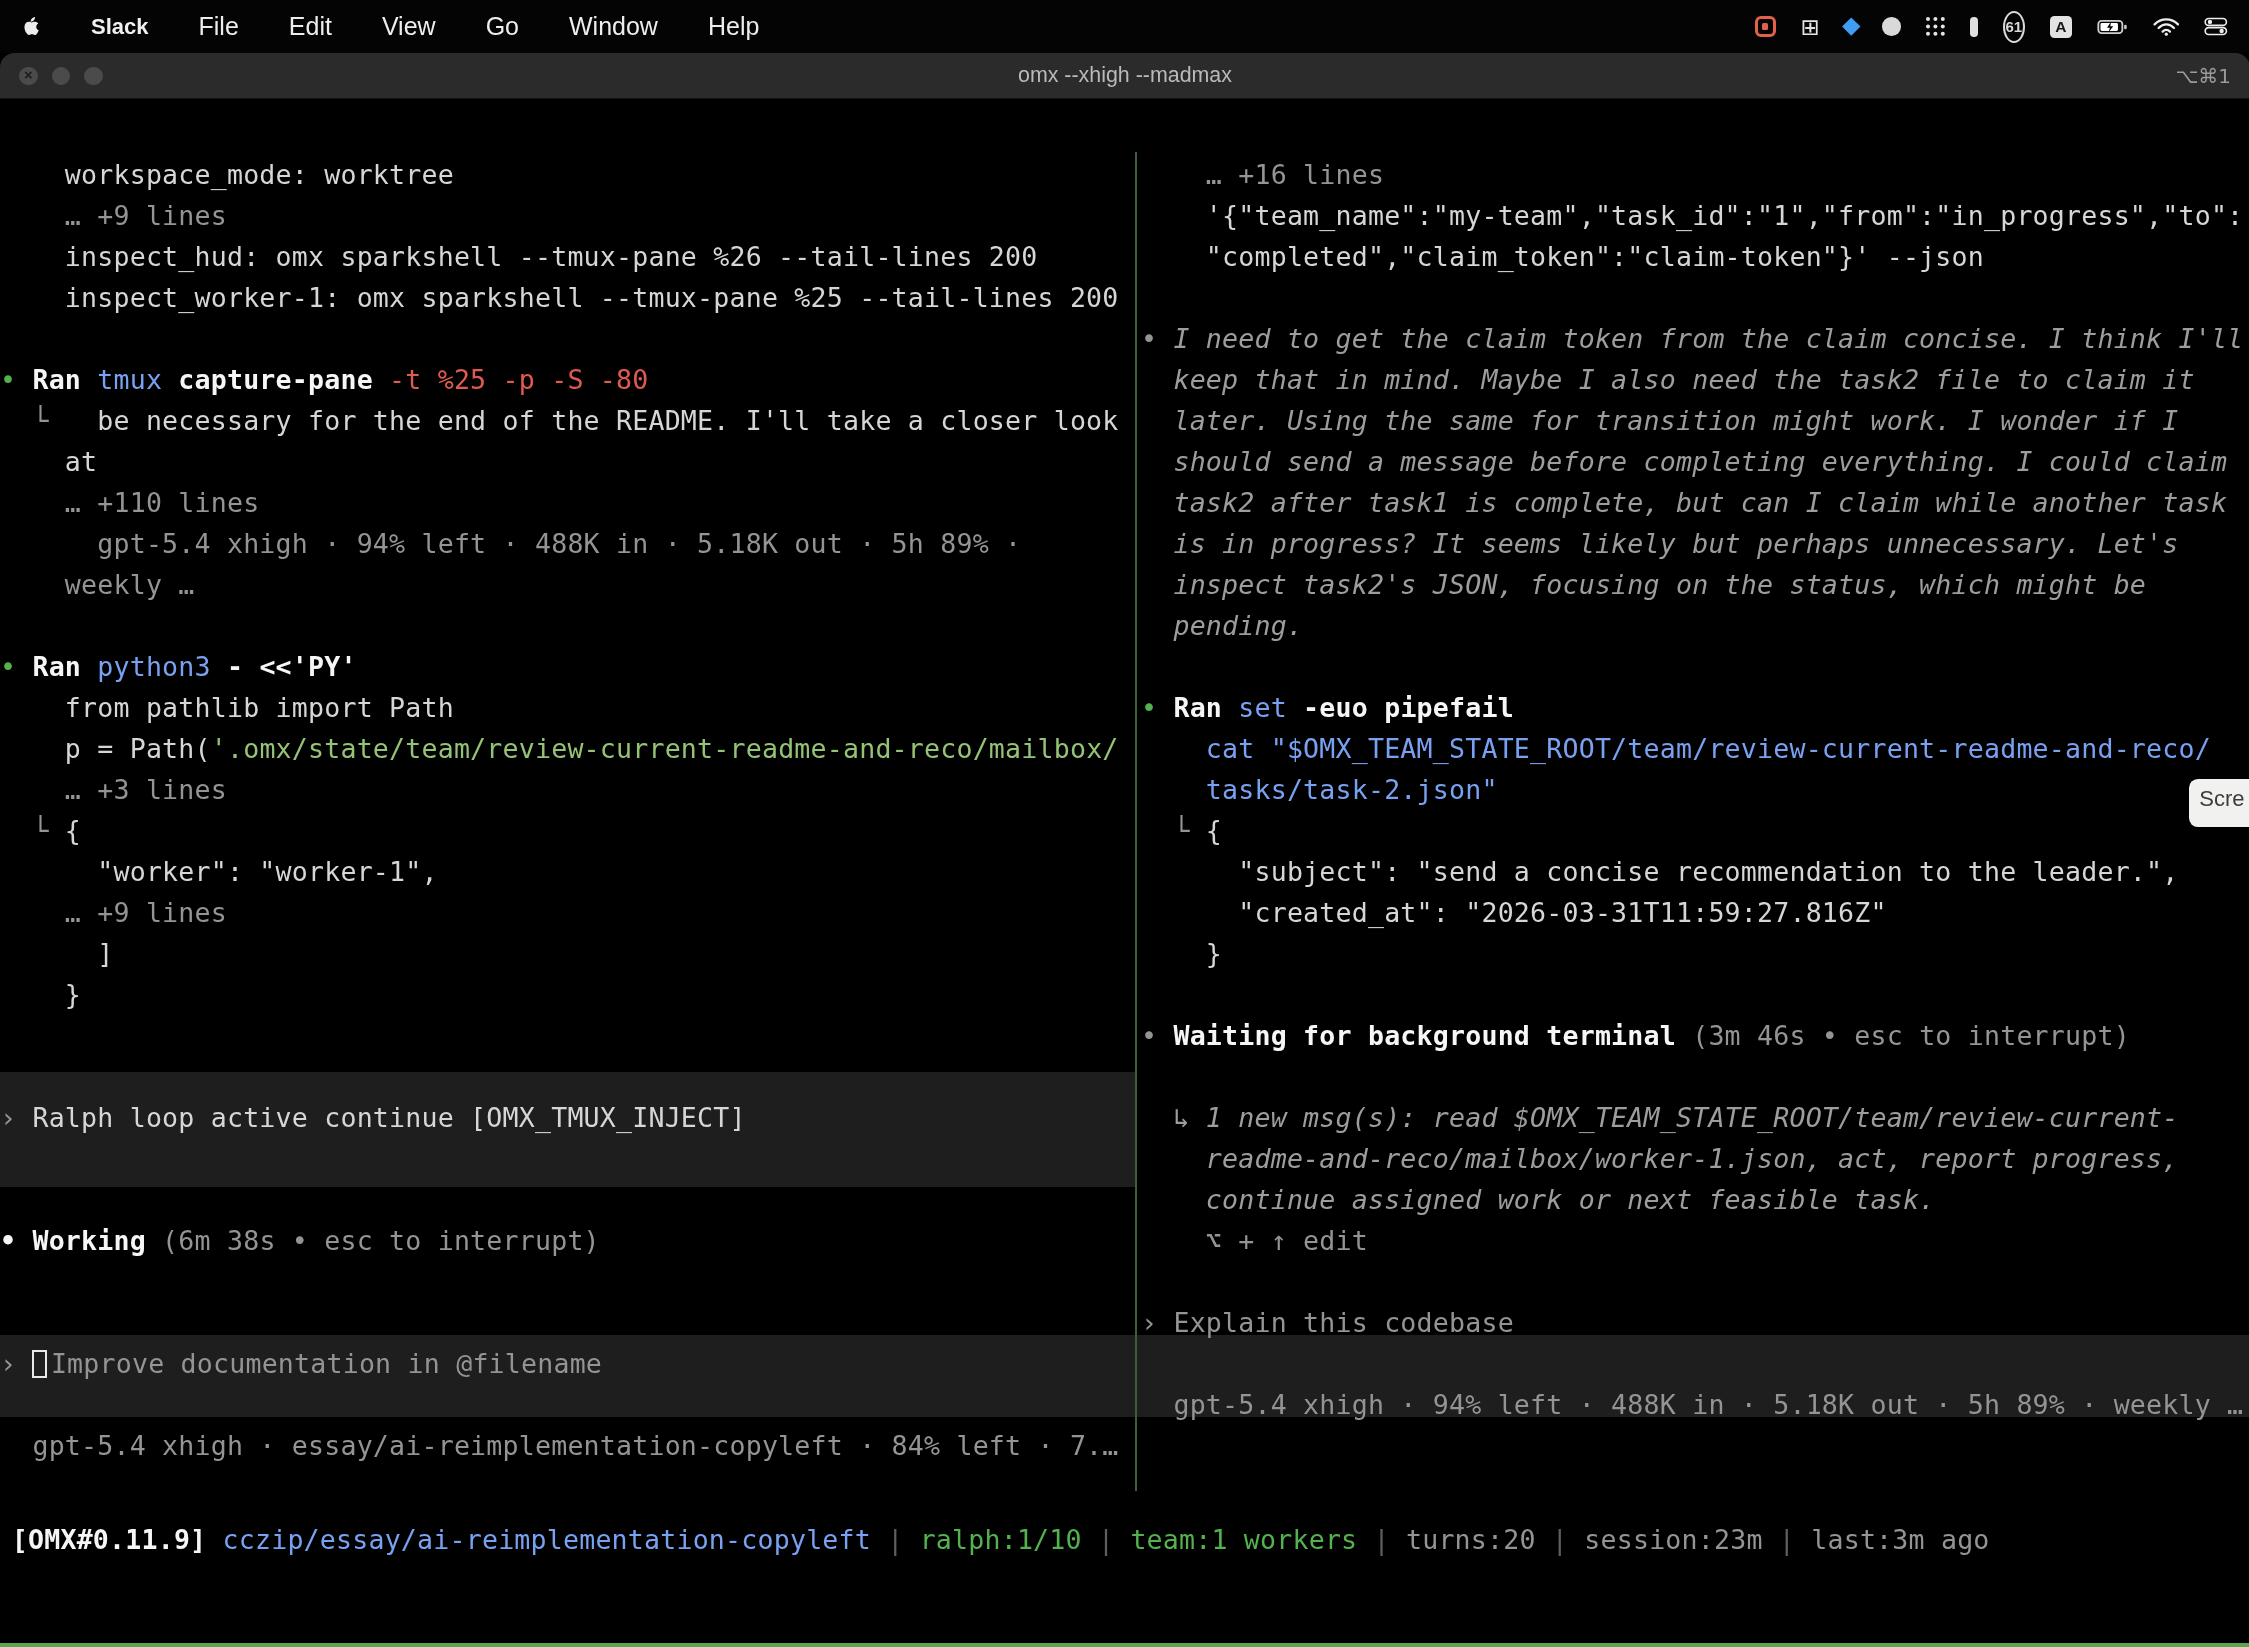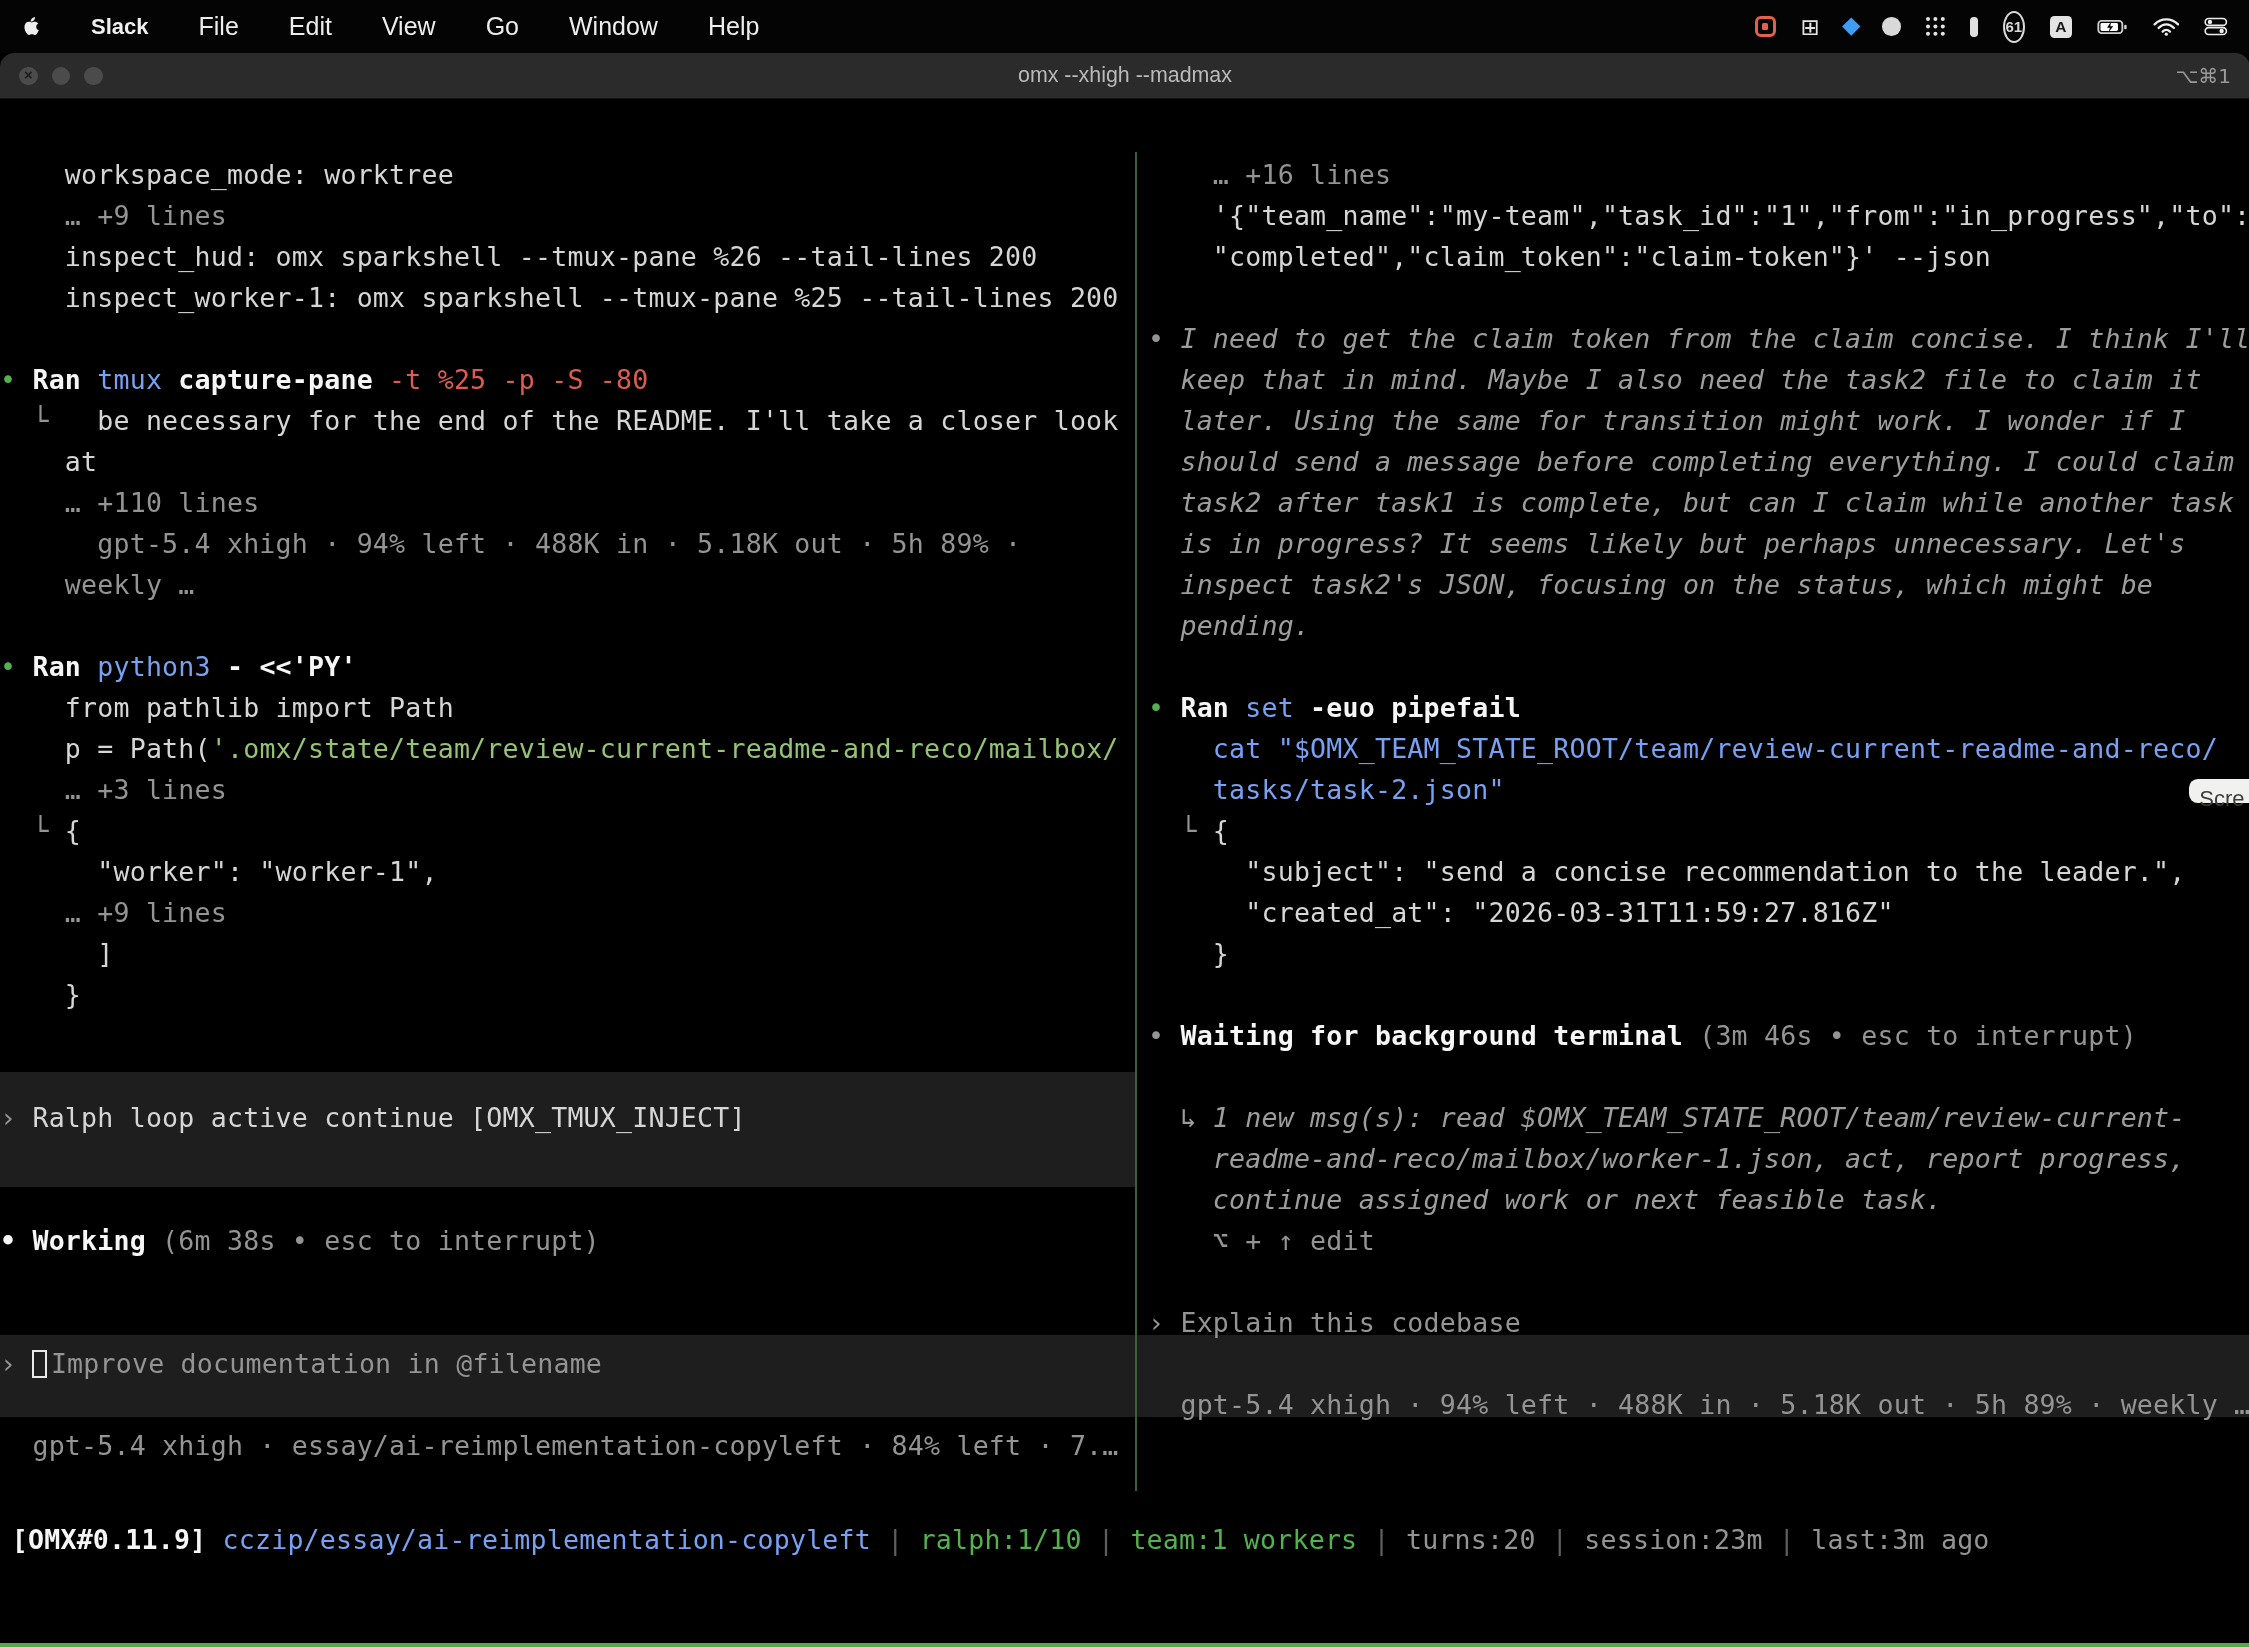--- a/index.html
+++ b/index.html
@@ -43,34 +43,34 @@
   
   .terminal{position:absolute;top:99px;left:0;width:2250px;height:1549px;background:#000;
     font-family:"DejaVu Sans Mono",monospace;font-size:26.6px;letter-spacing:0.2px}
   .band{position:absolute;background:var(--c-band,#1e1e1e);z-index:1}
   .band-ralph{left:0;top:920px;width:1135px;height:115px}
   .band-prompt-left{left:0;top:1183px;width:1135px;height:82px}
   .band-prompt-right{left:1137px;top:1183px;width:1113px;height:82px}
   .divider{position:absolute;left:1135px;top:0;width:2.2px;height:1339px;background:var(--c-divider,#3a5f3a);z-index:1}
   .pane{position:absolute;top:2.2px;height:1340px;overflow:hidden;z-index:2}
   .pane-left{left:0;width:1266px;padding-left:0}
-  .pane-right{left:1137px;width:1113px;padding-left:11px}
+  .pane-right{left:1137px;width:1113px;padding-left:4px}
   .trow{height:41px;line-height:41px;white-space:pre}
   .fg{color:var(--c-fg,#d6d6d6)}
   .dim{color:var(--c-dim,#949494)}
   .dim2{color:#5f5f5f}
   .b{color:var(--c-bold,#f6f6f6);font-weight:700}
   .blue{color:var(--c-blue,#79a1f2)}
   .red{color:var(--c-red,#df5b52)}
   .grn{color:var(--c-green,#53b14e)}
   .str{color:var(--c-string,#95c376)}
   .it{color:var(--c-italic,#9d9d9d);font-style:italic}
   .cursor{display:inline-block;width:14.8px;height:28px;border:2.2px solid #e9e9e9;vertical-align:-5.2px;margin-right:3.7px}
   .omx-status{position:absolute;left:11.8px;top:1367px;height:41px;z-index:2;white-space:pre}
-  .scre{position:absolute;right:0;top:627px;width:61px;height:24px;background:#f1f1ef;color:#3c3c3c;
+  .scre{position:absolute;right:0;top:627px;width:61px;height:48px;background:#f1f1ef;color:#3c3c3c;
     border-radius:8.9px 0 0 8.9px;font-family:"Liberation Sans",sans-serif;font-size:22px;line-height:40px;
     padding-left:10.3px;letter-spacing:normal;z-index:5}
   .tmuxbar{position:absolute;left:0;top:1491px;width:2250px;height:41px;background:var(--c-tmux,#55a94c);
     color:#0b0b0b;display:flex;justify-content:space-between;align-items:center;padding:0 8.9px;
     font-size:26.6px;z-index:3}
 </style>
 </head>
 <body>
 
 <div class="screen">

